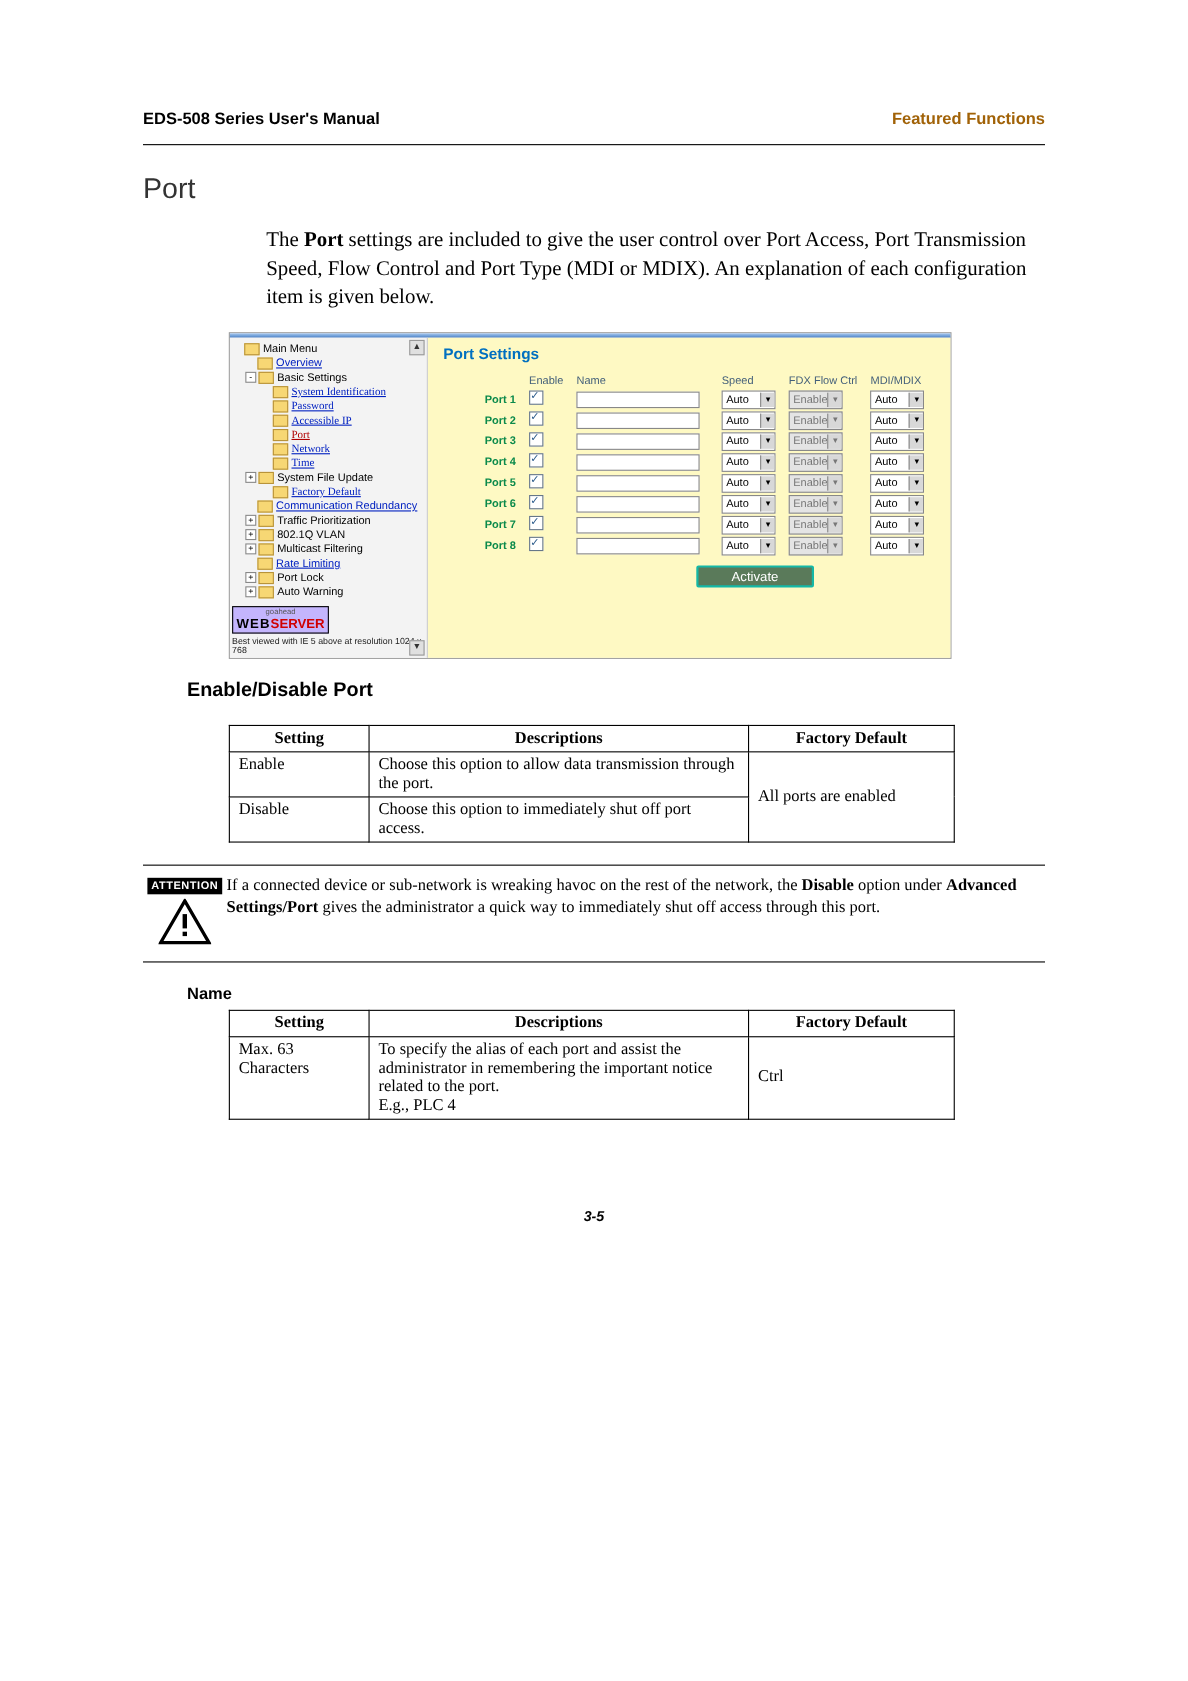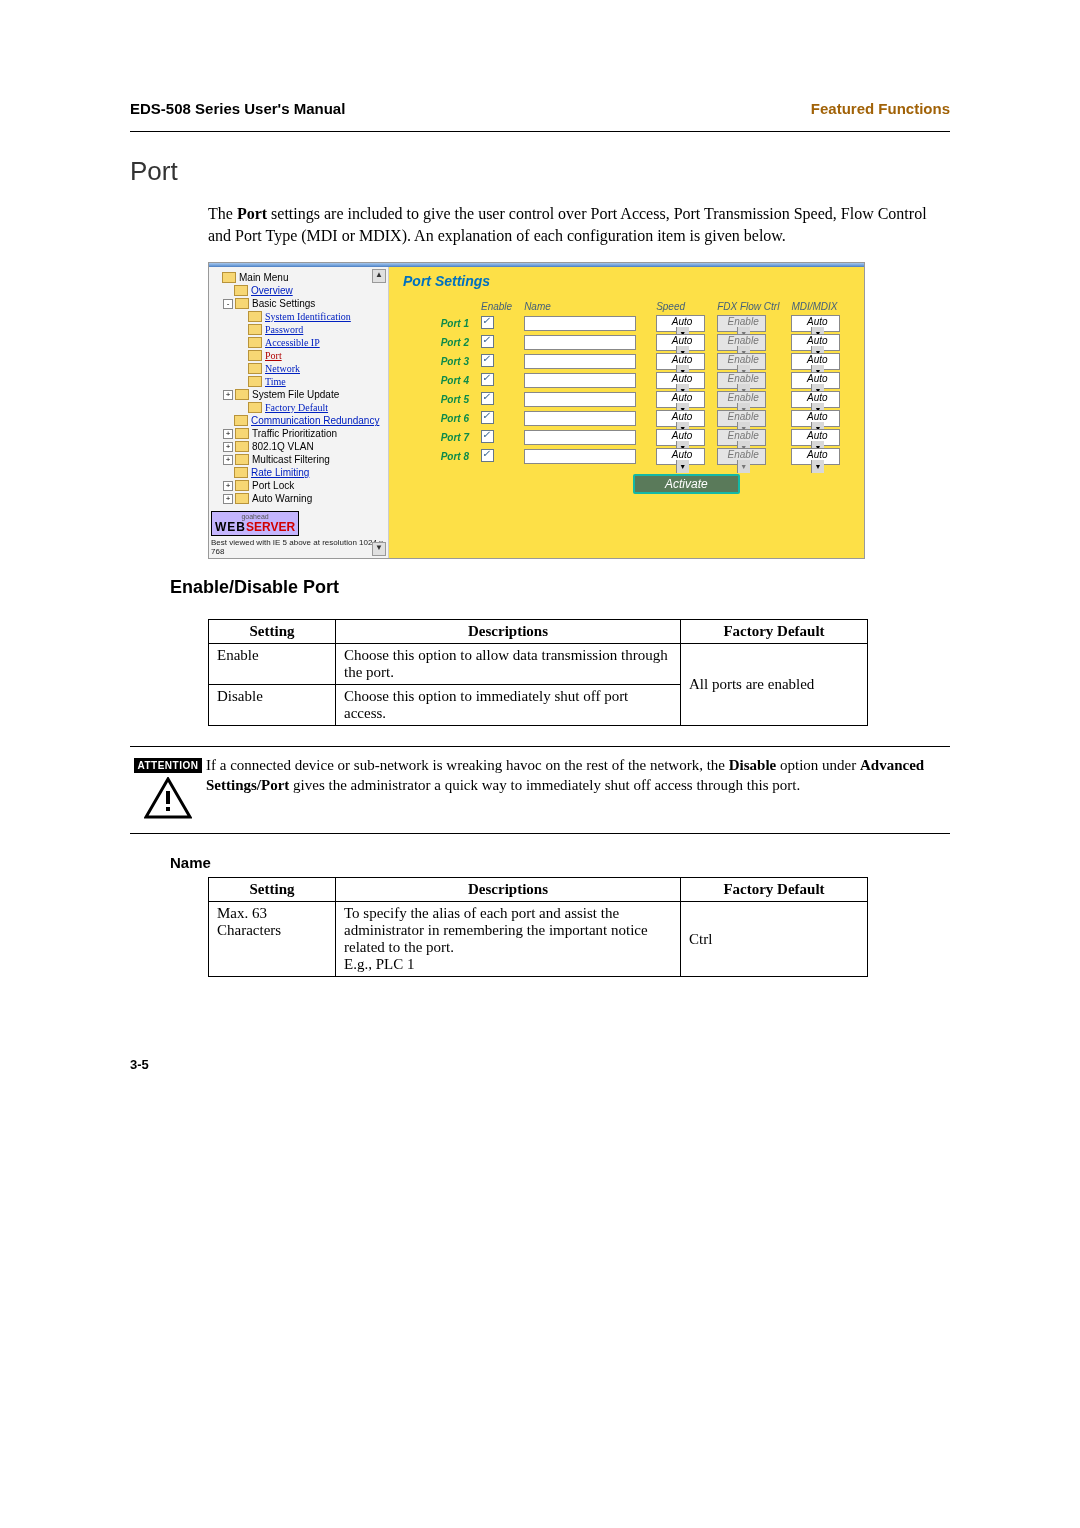--- a/index.html
+++ b/index.html
@@ -31,22 +31,22 @@
     color: #a16207;
   }
   h1.port {
     font-family: Arial, sans-serif;
     font-weight: normal;
     font-size: 26px;
     color: #333;
     margin: 24px 0 8px 0;
   }
   .intro {
-    margin-left: 78px;
-    font-size: 16px;
+    margin-left: 112px;
+    font-size: 19px;
     line-height: 1.35;
   }
   
   .screenshot {
     margin: 14px 0 18px 78px;
     width: 655px;
     border: 1px solid #999;
     background: #fff;
     font-family: Tahoma, Arial, sans-serif;
     font-size: 10px;
@@ -122,23 +122,22 @@
   .logo-box .goa { font-size: 7px; font-family: Arial; display:block; text-align:center; color:#555;}
   .logo-box .web { font-weight: bold; letter-spacing: 1px; font-size:12px;}
   .logo-box .serv { color: #d00000; font-weight: bold; font-size:12px; }
   .viewed-note {
     font-size: 8px;
     color: #222;
     margin-top: 2px;
   }
   .content-pane {
     flex: 1;
-    background: #fde047;
+    background: #fef9c3;
     padding: 6px 10px 16px 14px;
-    font-style: italic;
   }
   .ps-title {
     color: #0070c0;
     font-weight: bold;
     font-size: 14px;
     font-family: Arial, sans-serif;
   }
   .ps-table {
     margin-top: 10px;
     border-collapse: collapse;
@@ -169,21 +168,20 @@
   .ps-select {
     display: inline-flex;
     align-items: center;
     border: 1px solid #888;
     background: #fff;
     height: 15px;
     padding: 0 0 0 3px;
     font-size: 10px;
     min-width: 44px;
     justify-content: space-between;
-    flex-direction: column;
   }
   .ps-select.disabled { background: #e4e4e4; color:#777; }
   .ps-select .arrow {
     width: 12px;
     height: 13px;
     background: #d8d8d8;
     border-left: 1px solid #888;
     font-size: 7px;
     text-align: center;
     line-height: 13px;
@@ -273,24 +271,26 @@
   }
   .warn-tri {
     margin: 4px auto 0 auto;
   }
   .attention-text {
     flex: 1;
     font-size: 15px;
     line-height: 1.35;
   }
   .page-num {
+    text-align: center;
     font-family: Arial, sans-serif;
     font-size: 13px;
     font-weight: bold;
     margin: 80px 0 40px 0;
+    font-style: italic;
   }
 </style>
 </head>
 <body>
 
 <div class="page">
   <div class="header-row">
     <span class="header-left">EDS-508 Series User's Manual</span>
     <span class="header-right">Featured Functions</span>
   </div>
@@ -612,20 +612,20 @@
   <table class="settings">
     <tbody>
         <tr>
       <th class="c1">Setting</th>
       <th>Descriptions</th>
       <th class="c3">Factory Default</th>
     </tr>
     <tr>
       <td>Max. 63 Characters</td>
       <td style="white-space:pre-line">To specify the alias of each port and assist the administrator in remembering the important notice related to the port.
-E.g., PLC 1</td>
+E.g., PLC 4</td>
       <td style="vertical-align:middle">Ctrl</td>
     </tr>
   </tbody>
     </table>
 
   <div class="page-num">3-5</div>
 </div>
 
 </body></html>

